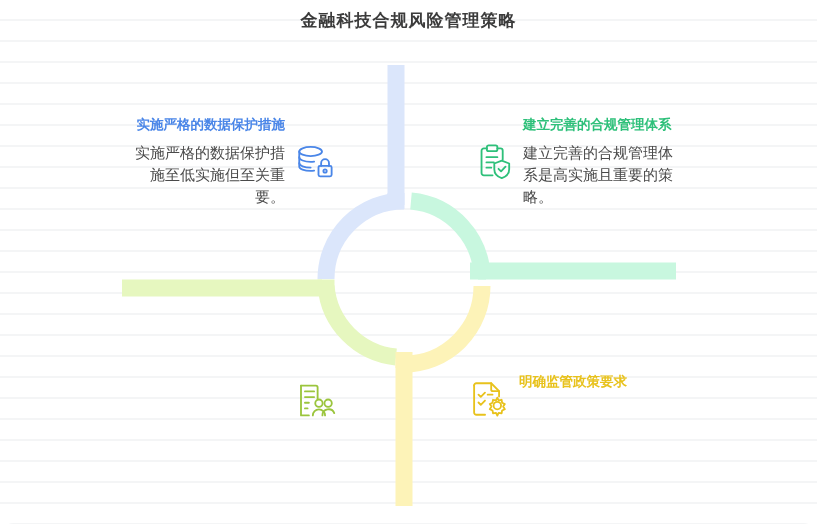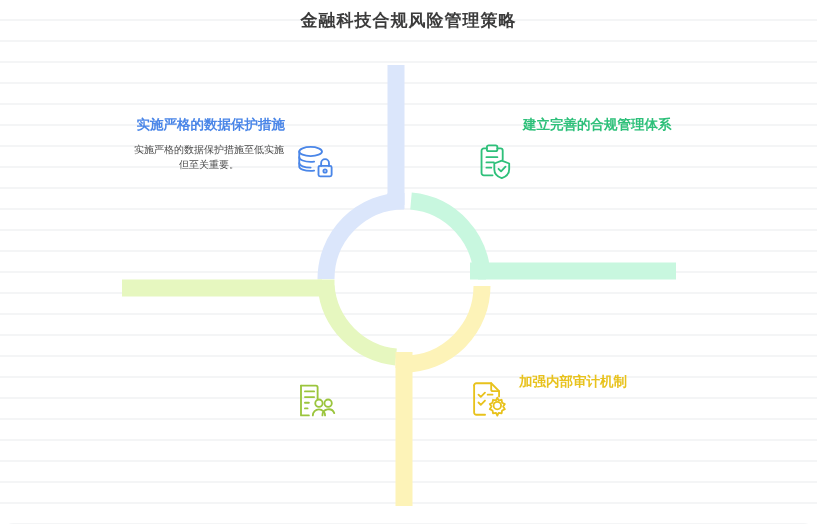--- a/index.html
+++ b/index.html
@@ -64,24 +64,23 @@
   }
 
   .quad .heading {
     font-size: 13.5px;
     font-weight: bold;
     line-height: 20px;
     margin-bottom: 7px;
   }
 
   .quad .body {
-    font-size: 10px;
-    line-height: 15px;
+    font-size: 15px;
+    line-height: 22px;
     color: #4a4a4a;
-    text-align: center;
   }
 
   
   .quad.left .textwrap { text-align: right; }
   .quad.left .icon { margin-left: 9px; }
 
   
   .quad.right .textwrap { text-align: left; }
   .quad.right .icon { margin-right: 9px; }
 
@@ -159,20 +158,21 @@
       <path d="M17 8.5 h-3.5 a2.6 2.6 0 0 0 -2.6 2.6 v25.5 a2.6 2.6 0 0 0 2.6 2.6 h10"></path>
       <rect x="17" y="5" width="12" height="6.6" rx="2"></rect>
       <line x1="16.5" y1="18.5" x2="29" y2="18.5"></line>
       <line x1="16.5" y1="24.5" x2="25" y2="24.5"></line>
       <line x1="16.5" y1="30.5" x2="22" y2="30.5"></line>
       <path d="M34 22.5 l8.5 3.2 v6.5 c0 5-3.7 8.6-8.5 10.3 c-4.8-1.7-8.5-5.3-8.5-10.3 v-6.5 z"></path>
       <polyline points="30.3,31.8 33.2,34.7 38.3,29.4"></polyline>
     </svg>
     <div class="textwrap">
       <div class="heading" style="color:#2ec07a;">建立完善的合规管理体系</div>
+      <div class="body">建立完善的合规管理体系是高实施且重要的策略。</div>
     </div>
   </div>
 
   <div class="quad left" id="quad-bl">
     <div class="textwrap">
     </div>
     <svg class="icon" viewBox="0 0 48 48" xmlns="http://www.w3.org/2000/svg" fill="none" stroke="#9bc53d" stroke-width="2.1" stroke-linecap="round" stroke-linejoin="round">
       <path d="M8 6.5 h17 a2 2 0 0 1 2 2 v13"></path>
       <path d="M8 6.5 v34 h9"></path>
       <line x1="12.5" y1="13" x2="23" y2="13"></line>
@@ -191,17 +191,17 @@
       <path d="M7 8.5 a2.5 2.5 0 0 1 2.5-2.5 h17 l9 9 v6"></path>
       <path d="M7 8.5 v31 a2.5 2.5 0 0 0 2.5 2.5 h10"></path>
       <path d="M26.5 6 v7 a2 2 0 0 0 2 2 h7"></path>
       <polyline points="12,19 14.6,21.6 19.4,16.8"></polyline>
       <polyline points="12,28 14.6,30.6 19.4,25.8"></polyline>
       <line x1="22.5" y1="19" x2="28" y2="19"></line>
       <circle cx="33.5" cy="31.5" r="4.3"></circle>
       <path d="M33.5 22.4 l1.5 3.1 3.4-.6 .6 3.4 3.1 1.5 -1.9 2.9 1.9 2.9 -3.1 1.5 -.6 3.4 -3.4-.6 -1.5 3.1 -1.5-3.1 -3.4 .6 -.6-3.4 -3.1-1.5 1.9-2.9 -1.9-2.9 3.1-1.5 .6-3.4 3.4 .6 z"></path>
     </svg>
     <div class="textwrap">
-      <div class="heading" style="color:#e8c21c;">加强内部审计机制</div>
+      <div class="heading" style="color:#e8c21c;">明确监管政策要求</div>
     </div>
   </div>
 
 </div>
 
 </body></html>

